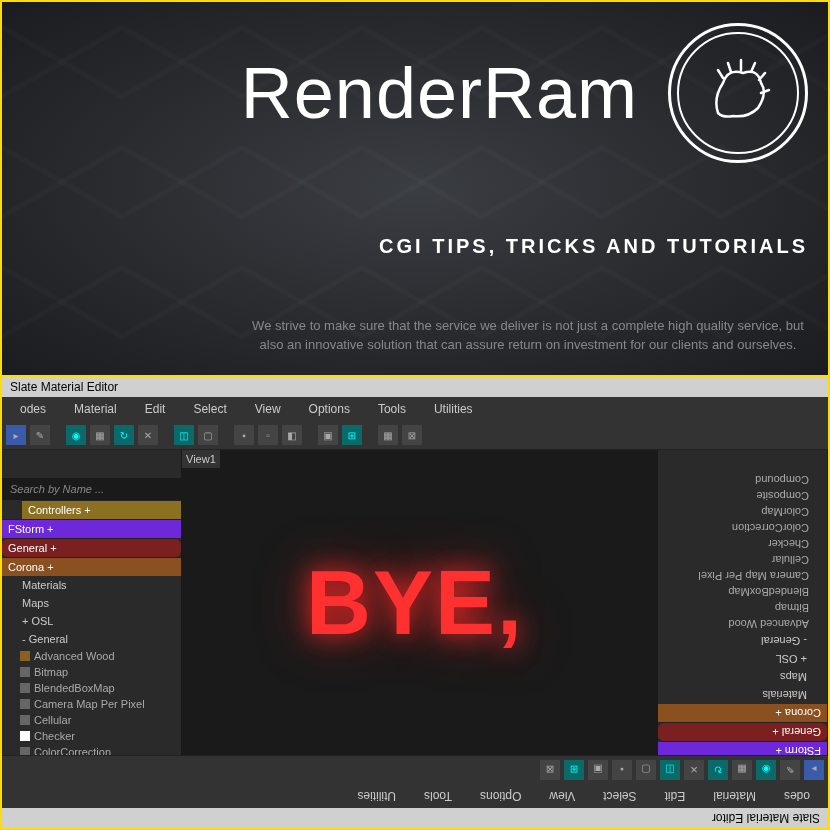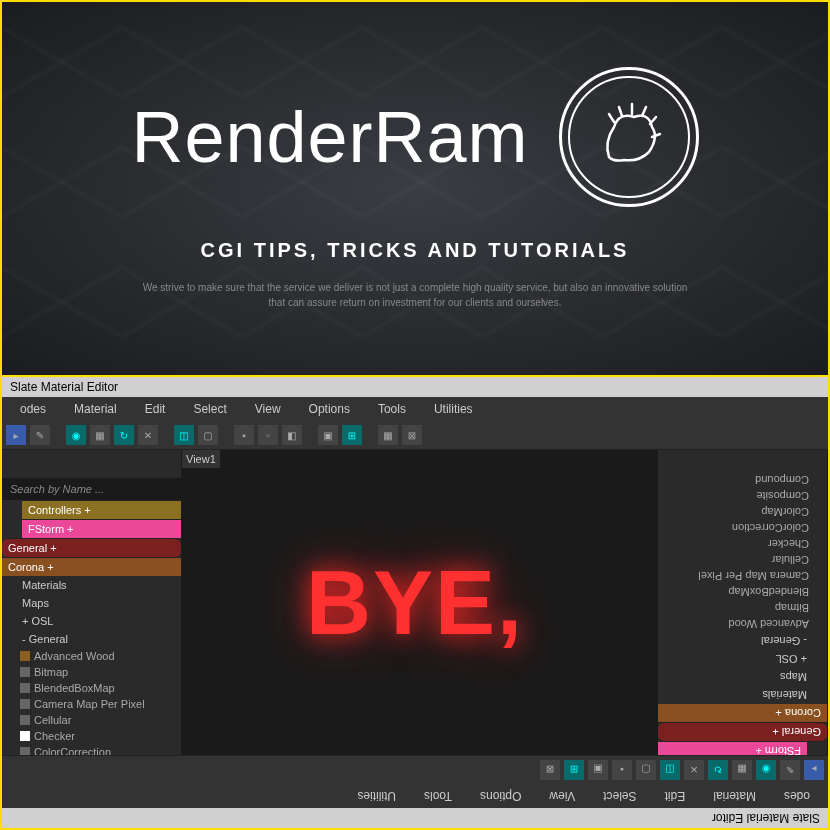--- a/index.html
+++ b/index.html
@@ -1,44 +1,44 @@
 <!DOCTYPE html>
 <html><head>
 <meta charset="utf-8">
 <style>
 * { margin: 0; padding: 0; box-sizing: border-box; }
 body { width: 830px; height: 830px; font-family: Arial, sans-serif; background: #000; overflow: hidden; border: 2px solid #ffdd00; }
 
 
-.banner { height: 375px; background: radial-gradient(ellipse at center, #3a3d42 0%, #2a2c30 50%, #1a1c20 100%); position: relative; display: flex; flex-direction: column; align-items: center; justify-content: center; padding: 20px; border-bottom: 2px solid #ffdd00; }
+.banner { height: 375px; background: radial-gradient(ellipse at center, #3a3d42 0%, #2a2c30 50%, #1a1c20 100%); position: relative; display: flex; flex-direction: column; align-items: flex-end; justify-content: center; padding: 20px; border-bottom: 2px solid #ffdd00; gap: 40px; }
 .banner::before { content: ''; position: absolute; inset: 0; background-image: linear-gradient(30deg, transparent 48%, rgba(255,255,255,0.02) 49%, rgba(255,255,255,0.02) 51%, transparent 52%), linear-gradient(-30deg, transparent 48%, rgba(255,255,255,0.02) 49%, rgba(255,255,255,0.02) 51%, transparent 52%); background-size: 120px 120px; }
 .brand-row { display: flex; align-items: center; gap: 30px; z-index: 1; }
 .brand-name { color: #fff; font-size: 72px; font-weight: 300; letter-spacing: 1px; }
 .logo-circle { width: 140px; height: 140px; border: 3px solid #fff; border-radius: 50%; position: relative; display: flex; align-items: center; justify-content: center; }
 .logo-circle::before { content: ''; position: absolute; inset: 6px; border: 2px solid #fff; border-radius: 50%; }
 .subtitle { color: #fff; font-size: 20px; font-weight: 700; letter-spacing: 3px; margin-top: 32px; z-index: 1; }
-.tagline { color: #888; font-size: 10px; text-align: center; max-width: 560px; margin-top: 18px; line-height: 1.5; z-index: 1; }
+.tagline { color: #888; font-size: 13px; text-align: center; max-width: 560px; margin-top: 18px; line-height: 1.5; z-index: 1; }
 
 
 .editor { height: 451px; background: #2a2a2a; position: relative; overflow: hidden; }
 .titlebar { background: #d0d0d0; color: #000; font-size: 12px; padding: 3px 8px; }
 .menubar { background: #333; display: flex; gap: 0; padding: 2px 4px; }
 .menubar span { color: #ccc; font-size: 12px; padding: 3px 14px; cursor: pointer; }
 .toolbar { background: #333; display: flex; gap: 4px; padding: 4px; align-items: center; border-bottom: 1px solid #222; }
 .tool { width: 20px; height: 20px; background: #444; display: flex; align-items: center; justify-content: center; font-size: 10px; color: #aaa; }
 .tool.cyan { background: #0a6a6a; color: #0ff; }
 .tool.blue { background: #3a5aaa; }
 .sep { width: 8px; }
 
 .workspace { display: flex; height: 380px; position: relative; }
 .left-panel { width: 180px; background: #2a2a2a; border-right: 1px solid #1a1a1a; overflow: hidden; }
 .search { background: #1a1a1a; color: #888; font-size: 11px; padding: 5px 8px; font-style: italic; margin-top: 28px; }
 .category { color: #ccc; font-size: 11px; padding: 3px 6px; background: #333; border-top: 1px solid #222; }
 .cat-yellow { background: #8a7020; color: #fff; margin-left: 20px; }
-.cat-green { background: #ec4899; color: #fff; margin-left: 20px; }
+.cat-green { background: #6d28d9; color: #fff; }
 .cat-red { background: #7a2020; color: #fff; border-radius: 6px; }
 .cat-orange { background: #8a5020; color: #fff; }
 .item { color: #aaa; font-size: 11px; padding: 2px 4px 2px 18px; background: #2a2a2a; display: flex; align-items: center; gap: 4px; }
 .item .sw { width: 10px; height: 10px; background: #666; }
 .section { color: #ccc; font-size: 11px; padding: 3px 20px; background: #2a2a2a; }
 
 .viewport { flex: 1; background: #1a1a1a; position: relative; }
 .view-tab { position: absolute; top: 0; left: 0; background: #333; color: #ccc; font-size: 11px; padding: 3px 4px; }
 
 .right-panel { width: 170px; background: #2a2a2a; border-left: 1px solid #1a1a1a; transform: rotate(180deg); overflow: hidden; }

